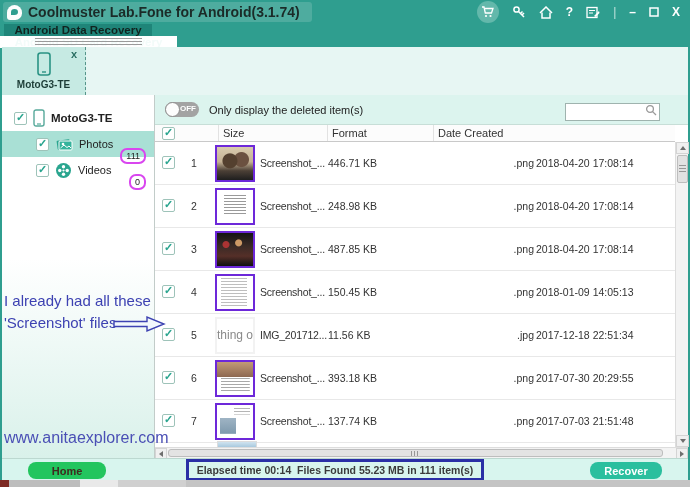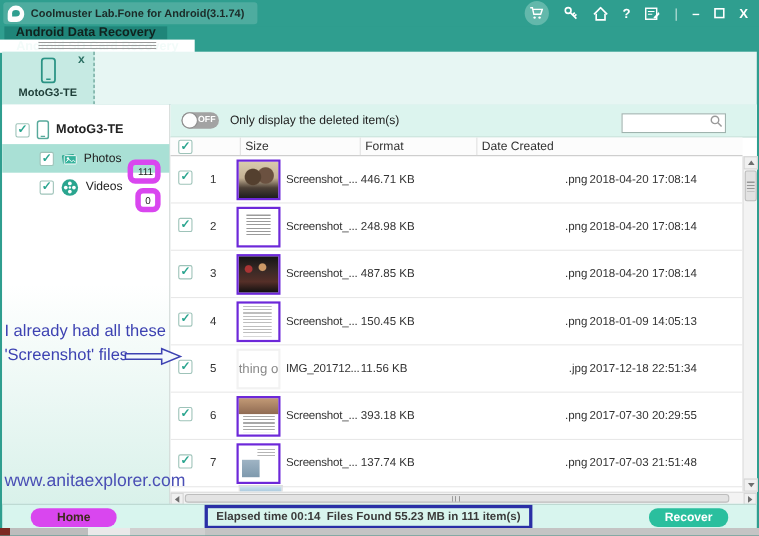--- a/index.html
+++ b/index.html
@@ -5,21 +5,21 @@
   * { margin:0; padding:0; box-sizing:border-box; }
   html,body { background:#888; }
   body { font-family:"Liberation Sans", sans-serif; }
   .window { position:relative; width:690px; height:487px; background:#2f9e8f; overflow:hidden; }
 
   
   .titlebar { position:absolute; top:0; left:0; width:690px; height:24px; background:#2f9e8f; display:flex; align-items:center; justify-content:space-between; }
   .title-group { display:flex; align-items:center; gap:6px; background:rgba(255,255,255,0.15); border-radius:3px; margin:2px 0 2px 3px; padding:1px 12px 1px 4px; height:20px; }
   .logo { width:15px; height:15px; background:#fdfdfd; border-radius:50% 50% 45% 20%; position:relative; }
   .logo::after { content:""; position:absolute; left:4px; top:4px; width:7px; height:6px; background:#2f9e8f; border-radius:50% 50% 50% 0; }
-  .app-title { font-size:10px; font-weight:bold; color:#1b2b28; }
+  .app-title { font-size:14px; font-weight:bold; color:#1b2b28; }
   .tb-icons { display:flex; align-items:center; gap:13px; padding-right:10px; }
   .tb-btn { display:flex; align-items:center; justify-content:center; cursor:pointer; }
   .cart-circle { width:22px; height:22px; border-radius:50%; background:#63b8ab; display:flex; align-items:center; justify-content:center; }
   .tb-sep { color:#bfe2dc; font-size:12px; }
   .tb-glyph { color:#fff; font-size:12px; font-weight:bold; line-height:1; }
 
   
   .tabbar { position:absolute; top:24px; left:0; width:690px; height:23px; background:#2f9e8f; display:flex; align-items:stretch;flex-direction:column; }
   .tab { display:flex; align-items:center; justify-content:center; font-size:11.5px; font-weight:bold; color:#f2fbf9; padding:0 10px; cursor:pointer; }
   .tab.active { background:#1f8579; color:#10231f; width:148px; margin-left:4px; }
@@ -37,21 +37,21 @@
   .body { position:absolute; top:95px; left:2px; width:686px; height:363px; display:flex; background:#fff; }
 
   
   .sidebar { position:relative; width:153px; height:100%; background:linear-gradient(180deg,#ffffff 0%, #ffffff 45%, #d9f1ea 100%); border-right:1px solid #c2ccc9; }
   .tree-row { display:flex; align-items:center; gap:6px; height:26px; cursor:pointer; }
   .tree-device { padding-left:12px; margin-top:10px; font-weight:bold; }
   .tree-item { padding-left:34px; }
   .tree-item.selected { background:#a9e0d5; }
   .tree-label { font-size:11px; color:#222; }
   .tree-device .tree-label { font-size:11.5px; }
-  .badge { margin-left:auto; margin-right:8px; border:5px solid #d946ef; border-radius:7px; padding:0 4px; font-size:9px; color:#222; line-height:12px; min-width:14px; text-align:center;margin-top:24px; }
+  .badge { margin-left:auto; margin-right:8px; border:2px solid #d946ef; border-radius:7px; padding:0 4px; font-size:9px; color:#222; line-height:12px; min-width:14px; text-align:center;margin-top:24px; }
 
   .cb { width:13px; height:13px; background:#fff; border:1px solid #9ec3b9; border-radius:2px; position:relative; flex:0 0 auto; display:inline-block; }
   .cb.checked::after { content:"\2713"; position:absolute; left:1px; top:-2px; font-size:11px; font-weight:bold; color:#2aa58f; }
 
   
   .content { position:relative; flex:1; height:100%; background:#fff; }
   .filterbar { position:absolute; top:0; left:0; right:0; height:30px; background:#dcf4ee; border-bottom:1px solid #c7ded7; display:flex; align-items:center; }
   .toggle { margin-left:10px; width:34px; height:15px; background:#a3a3a3; border-radius:8px; position:relative; cursor:pointer; }
   .toggle .knob { position:absolute; left:0px; top:0px; width:15px; height:15px; background:#fdfdfd; border:1px solid #8e8e8e; border-radius:50%; }
   .toggle .off-label { position:absolute; right:3px; top:2px; font-size:8px; font-weight:bold; color:#fff; }
@@ -109,21 +109,21 @@
   .vs-thumb { position:absolute; top:13px; left:1px; width:11px; height:28px; background:#e2e2e2; border:1px solid #bdbdbd; border-radius:2px; display:flex; align-items:center; justify-content:center; cursor:pointer; }
   .vs-grip { width:7px; height:9px; background:repeating-linear-gradient(#979797 0 1px, transparent 1px 3px); }
   .hscroll { position:absolute; left:0; right:0; bottom:0; height:11px; background:#f3f3f3; border-top:1px solid #ddd; }
   .hs-btn { position:absolute; top:0; width:12px; height:11px; background:#f0f0f0; border:1px solid #d4d4d4; display:flex; align-items:center; justify-content:center; cursor:pointer; }
   .hs-left { left:0; } .hs-right { right:0; }
   .hs-thumb { position:absolute; left:13px; right:25px; top:1px; height:8px; background:#e3e3e3; border:1px solid #bdbdbd; border-radius:3px; display:flex; align-items:center; justify-content:center; cursor:pointer; }
   .hs-grip { width:9px; height:5px; background:repeating-linear-gradient(90deg,#979797 0 1px, transparent 1px 3px); }
 
   
   .bottombar { position:absolute; left:2px; top:458px; width:686px; height:22px; background:#d8f5ee; border-top:1px solid #bcd8d0; }
-  .home-btn { position:absolute; left:26px; top:3px; width:78px; height:17px; background:#d946ef; border:none; border-radius:8px; font-family:inherit; font-size:11px; font-weight:bold; color:#3f2a1f; cursor:pointer; }
+  .home-btn { position:absolute; left:26px; top:3px; width:78px; height:17px; background:#22c55e; border:none; border-radius:8px; font-family:inherit; font-size:11px; font-weight:bold; color:#3f2a1f; cursor:pointer; }
   .status-box { position:absolute; left:184px; top:0px; width:298px; height:22px; border:3px solid #2a2fa6; display:flex; align-items:center; justify-content:center; }
   .status-text { font-size:10.5px; font-weight:bold; color:#3b3b3b; white-space:pre; }
   .recover-btn { position:absolute; right:26px; top:3px; width:72px; height:17px; background:#2abf9e; border:none; border-radius:8px; font-family:inherit; font-size:11px; font-weight:bold; color:#fff; cursor:pointer; }
 
   
   .desktop-strip { position:absolute; left:0; top:480px; width:690px; height:7px;
       background:linear-gradient(90deg,#7d2a23 0 9px,#bdbdbd 9px 80px,#e9e9e9 80px 118px,#d0d0d0 118px 186px,#c4c4c4 186px 100%); }
 
   
   .anno-text { position:absolute; color:#3d42b2; font-size:15px; z-index:30; }

